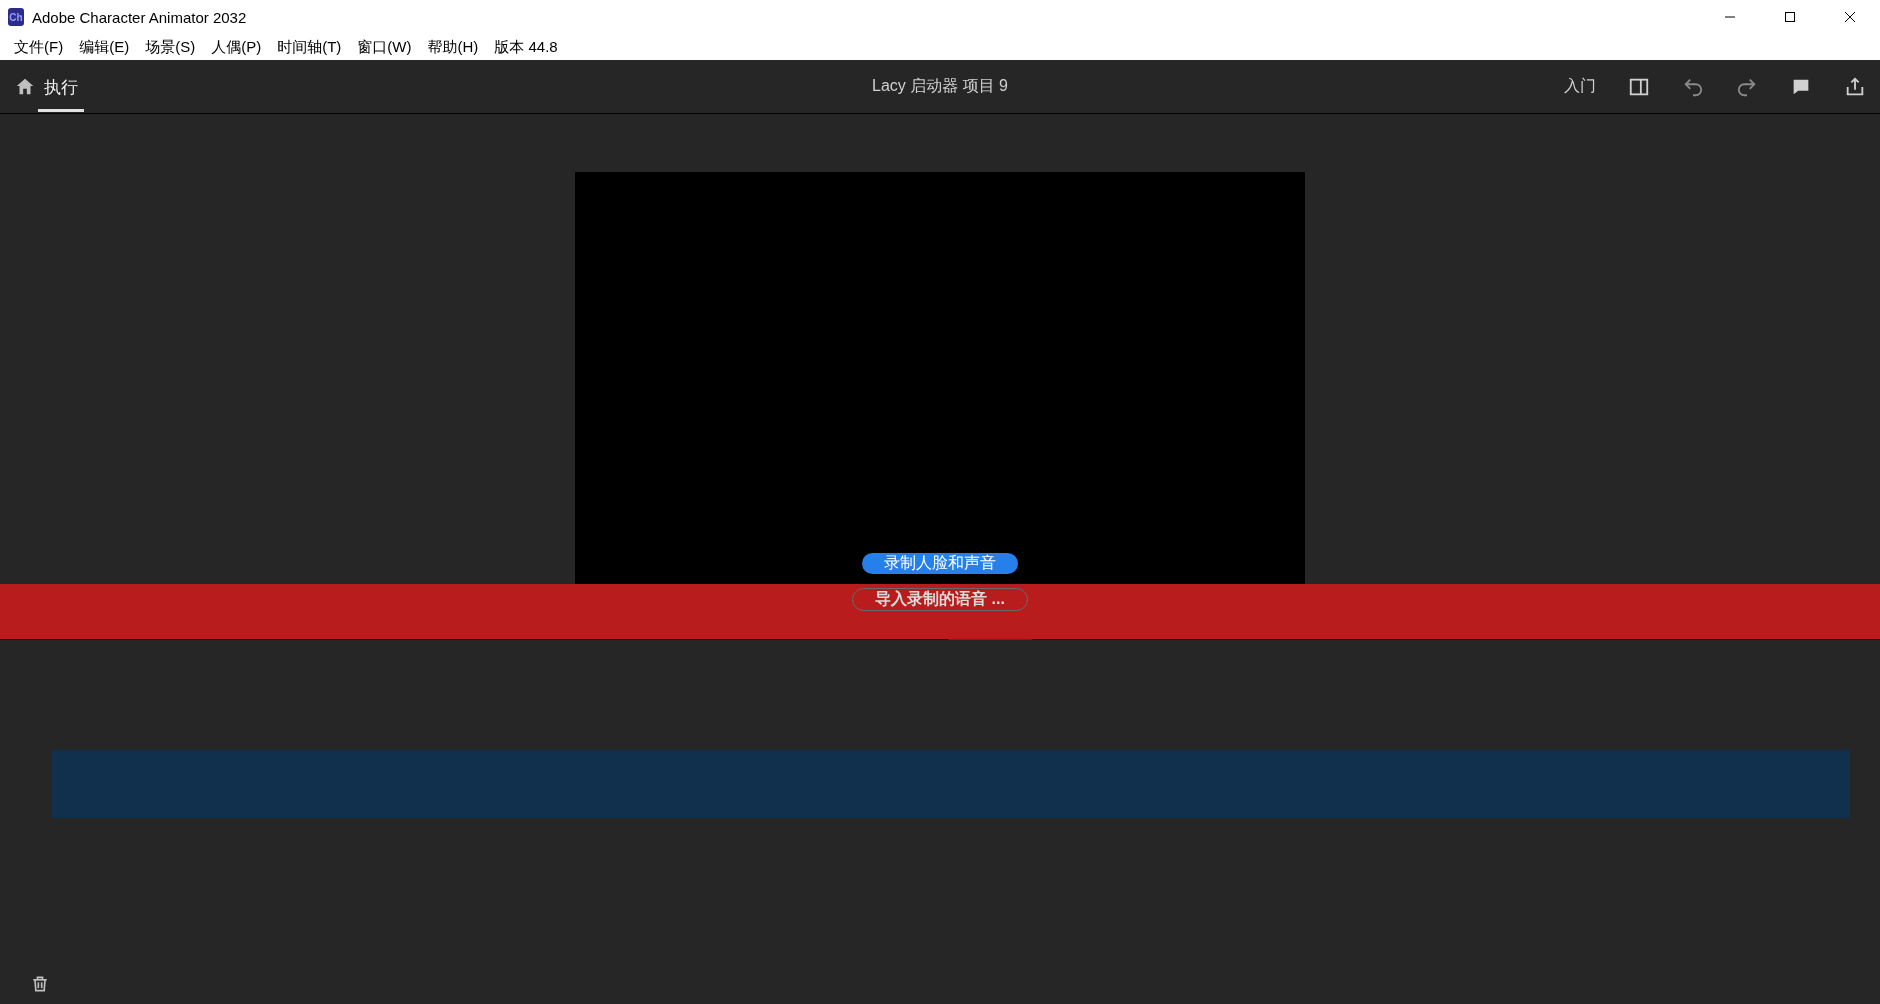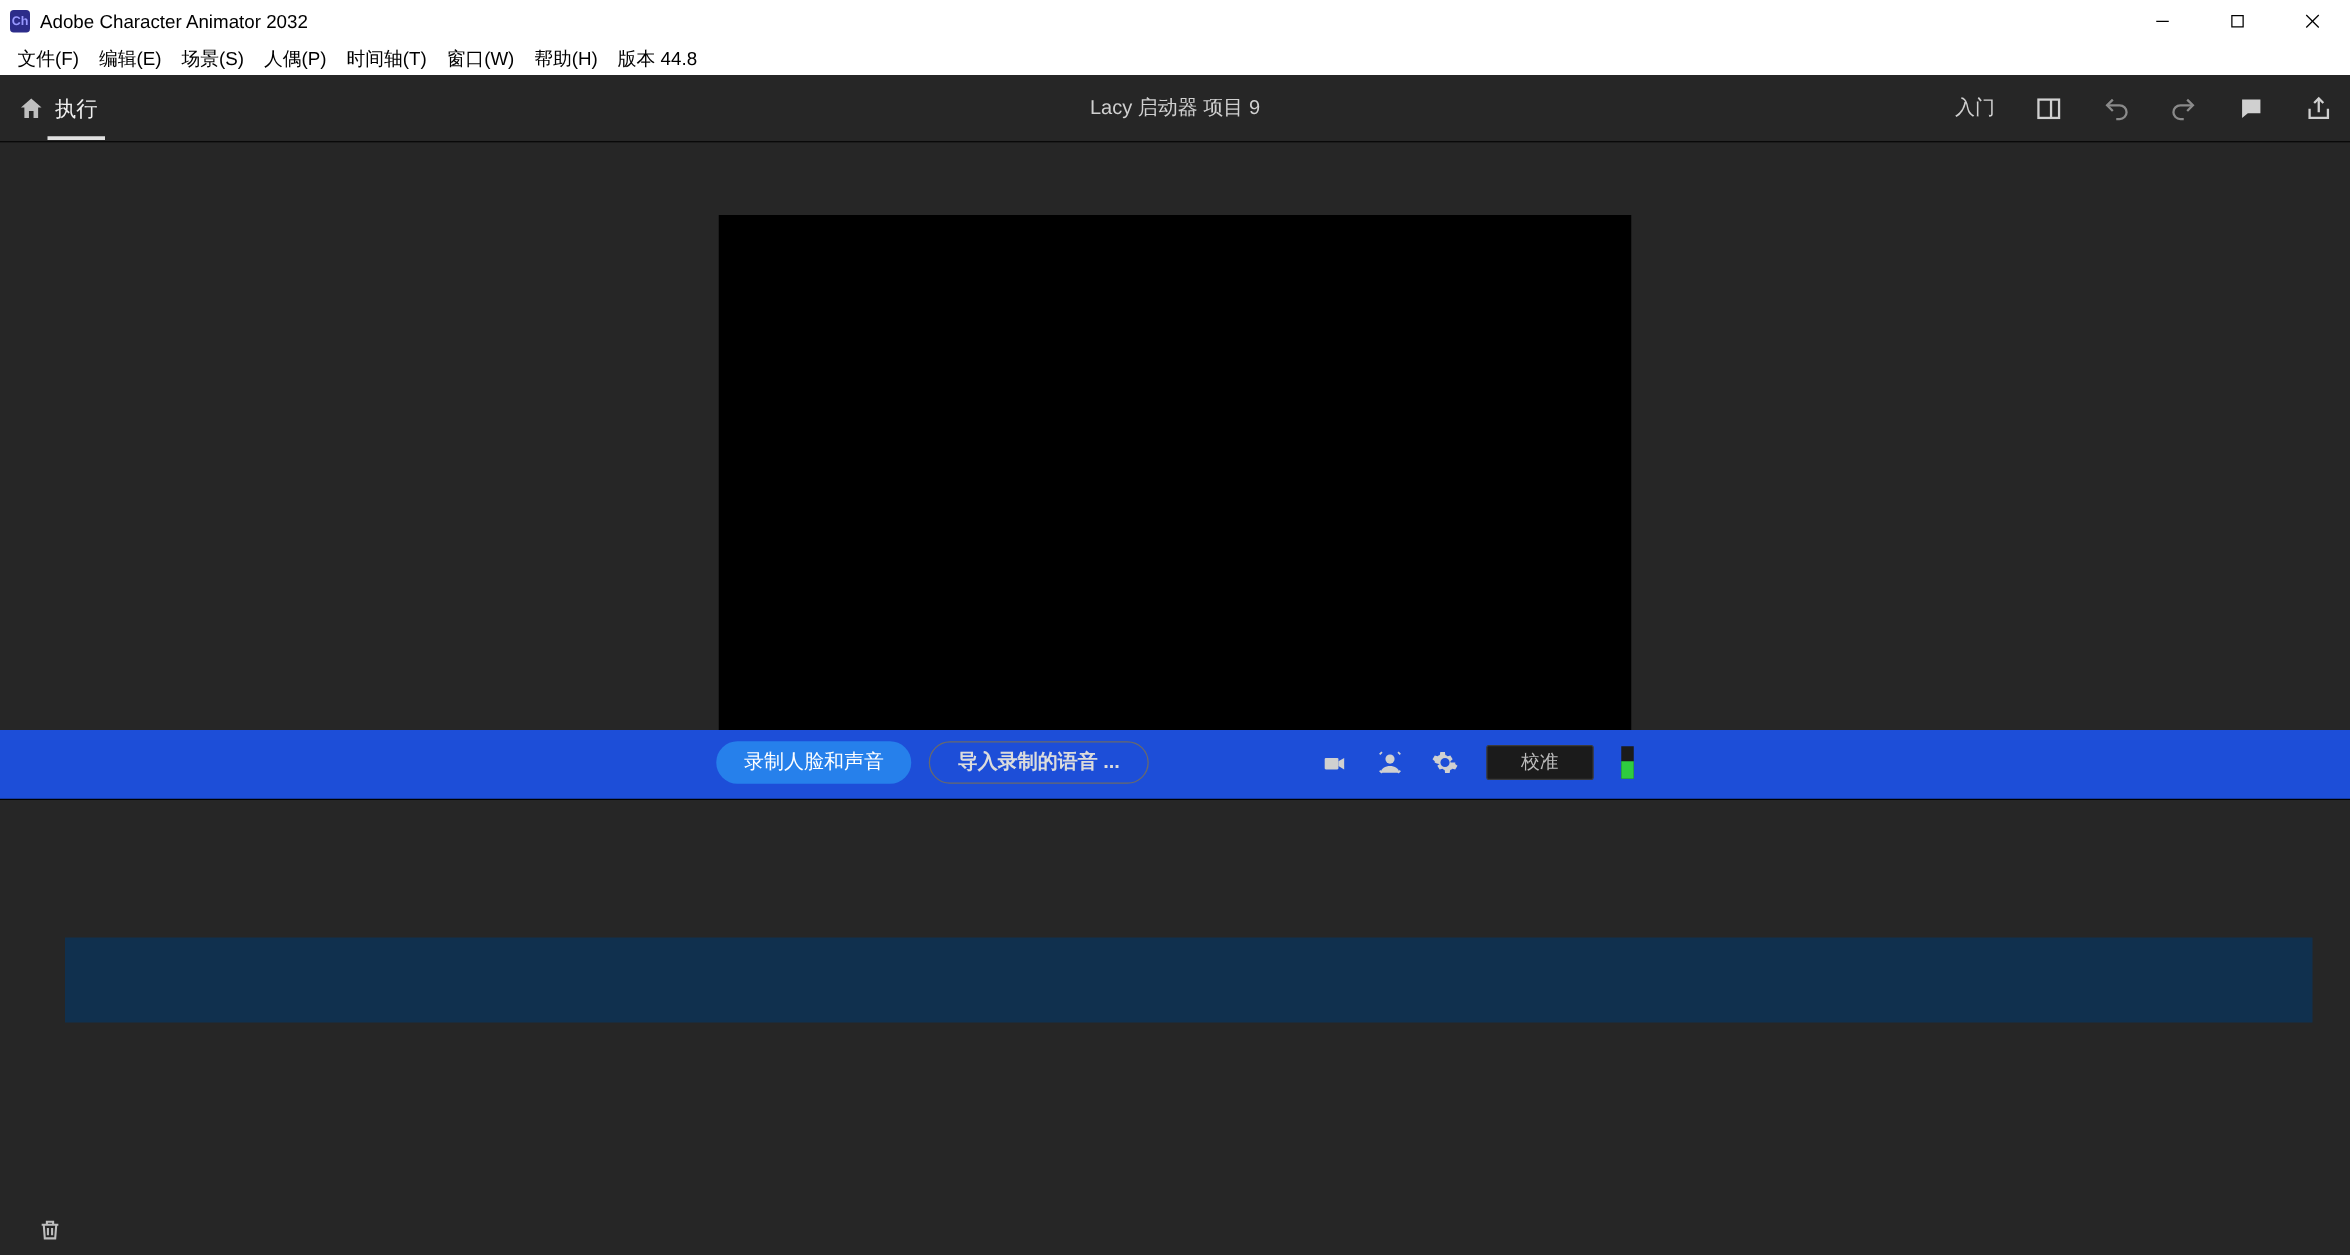--- a/index.html
+++ b/index.html
@@ -80,27 +80,28 @@
 }
 .stage {
   width: 730px;
   height: 412px;
   background: #000;
 }
 
 .controls-row {
   height: 56px;
   width: 100%;
-  background: #1d4ed8;
+  background: #b91c1c;
   display: flex;
   align-items: center;
   justify-content: center;
   gap: 14px;
   border-bottom: 1px solid #000;
   padding-bottom: 4px;
+  flex-direction: column;
 }
 .btn-primary {
   background: #2680eb;
   color: #fff;
   border: none;
   border-radius: 18px;
   height: 34px;
   padding: 0 22px;
   font-size: 16px;
 }

